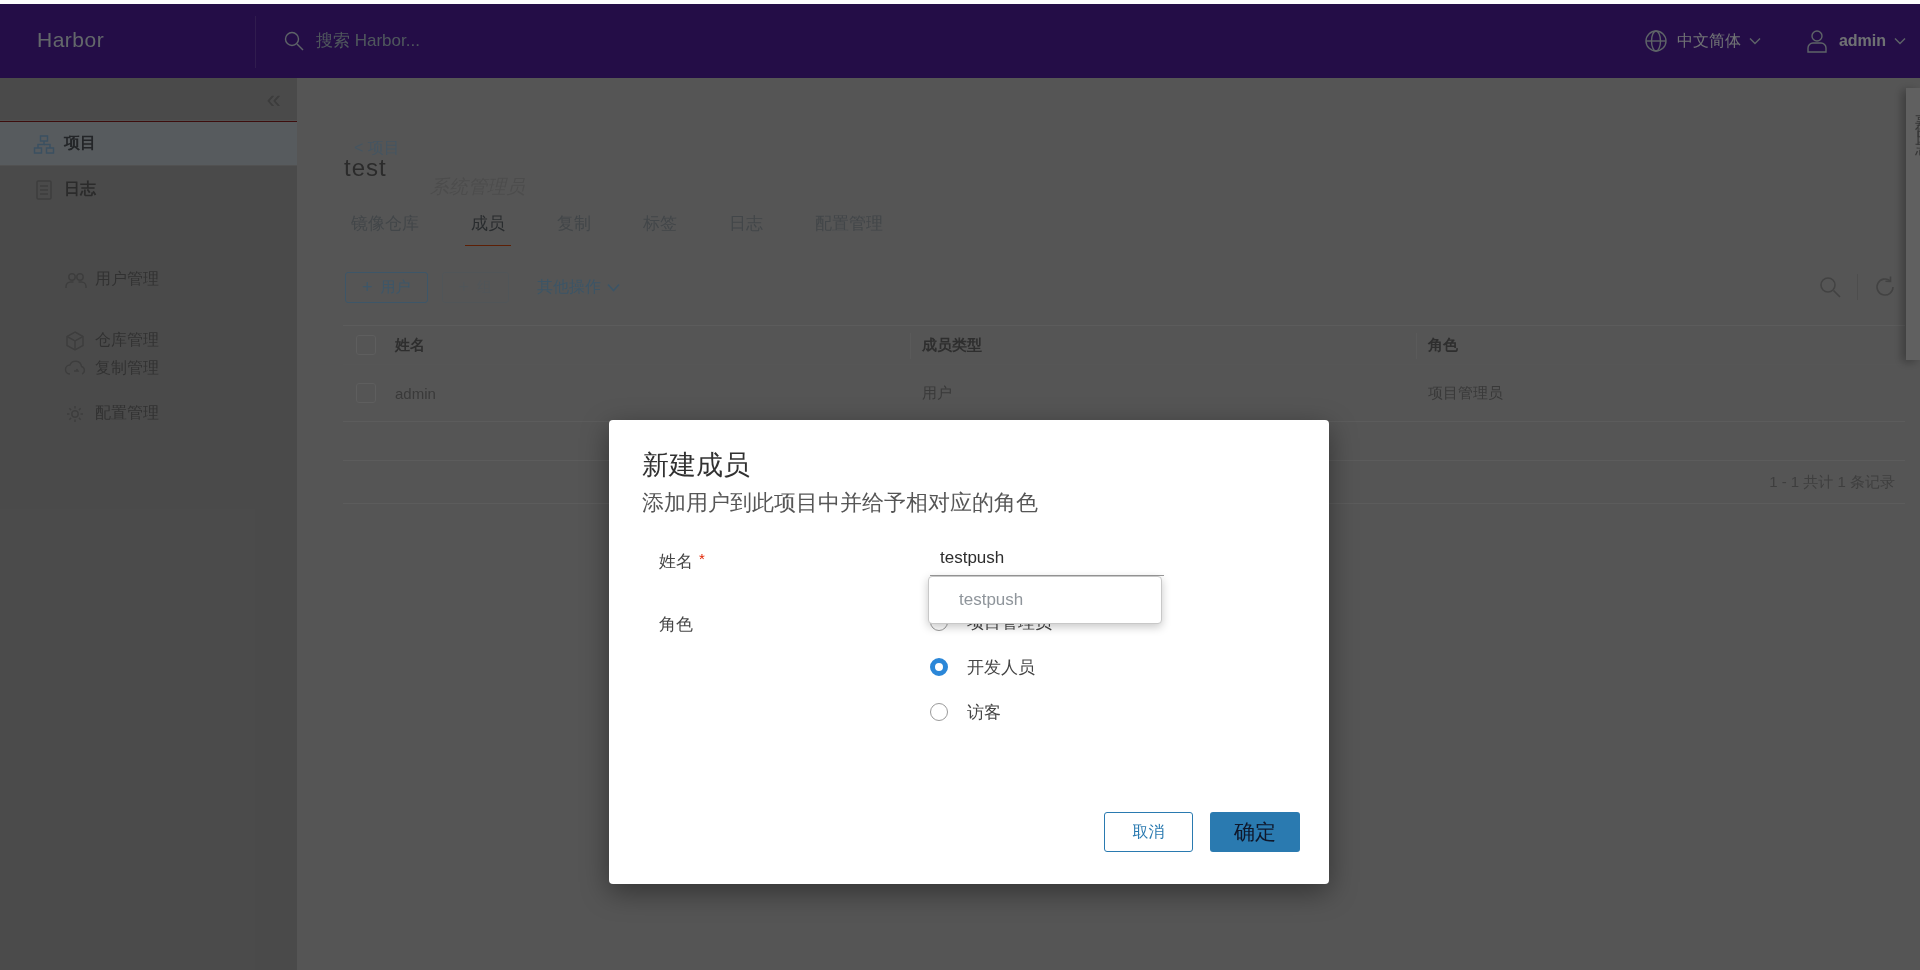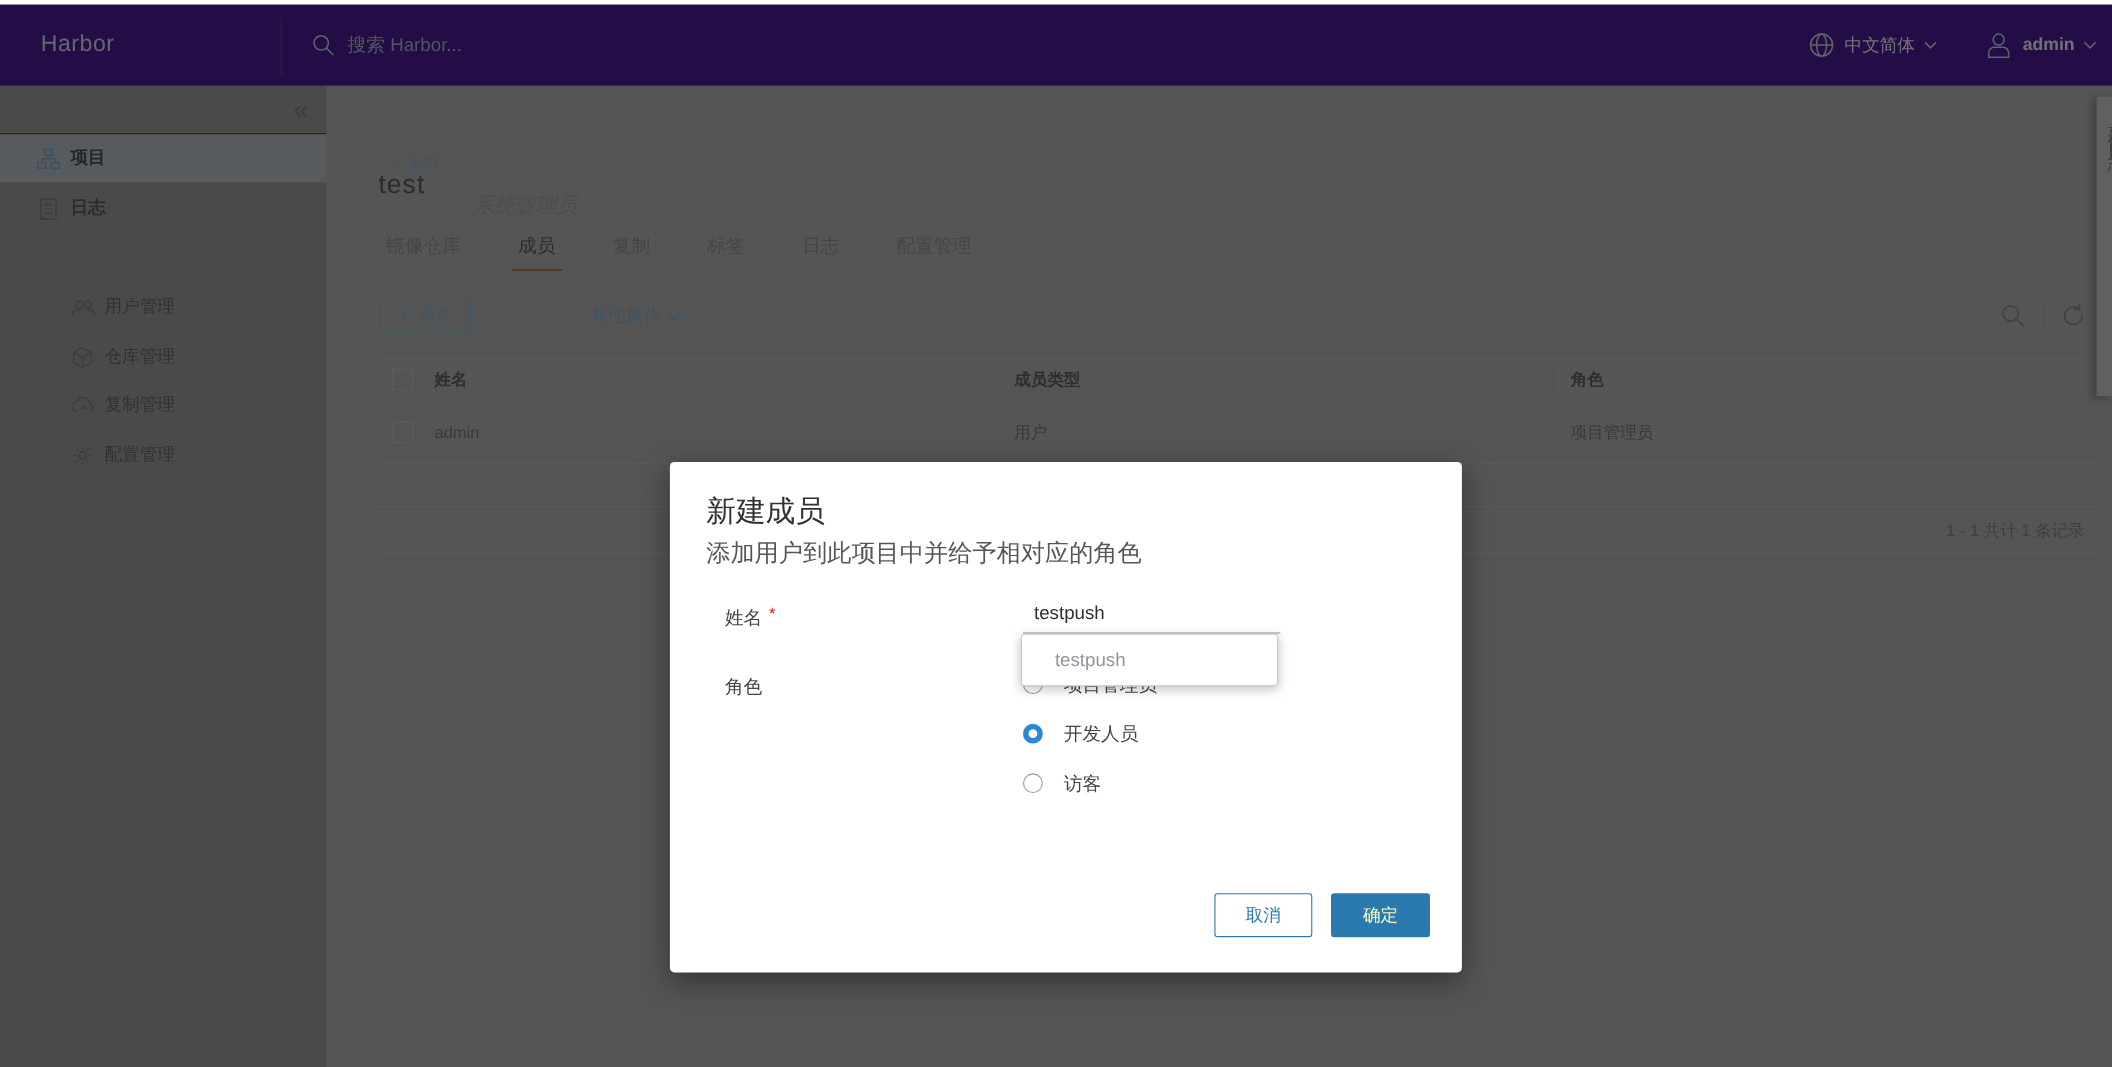--- a/index.html
+++ b/index.html
@@ -115,21 +115,21 @@
   .radio { width:18px; height:18px; border-radius:50%; border:1px solid #9a9a9a; background:#fff; flex:0 0 auto; }
   .radio.checked { border:5px solid #2b87d8; }
   .radio-label { font-size:17px; color:#454545; }
   .modal-btns { position:absolute; right:29px; top:392px; display:flex; gap:17px; }
   .btn-cancel {
     width:89px; height:40px; border:1px solid #2a7ab0; border-radius:3px; background:#fff;
     color:#2a7ab0; font-size:16px; cursor:pointer; font-family:inherit;
   }
   .btn-ok {
     width:90px; height:40px; border:none; border-radius:3px; background:#2a7ab0;
-    color:#fef9c3; font-size:16px; cursor:pointer; font-family:inherit;
+    color:#0f172a; font-size:21px; cursor:pointer; font-family:inherit;
   }
 </style>
 </head>
 <body>
 
 <div id="stage">
 
   <div class="top-strip"></div>
 
   <div class="app-header">
@@ -197,21 +197,21 @@
     <div class="nav-item nav-sub" style="top:179px;">
       <svg class="nico" width="24" height="22" viewBox="0 0 24 22">
         <circle class="nav-stroke" cx="8" cy="8" r="3.2"></circle>
         <circle class="nav-stroke" cx="16" cy="8" r="3.2"></circle>
         <path class="nav-stroke" d="M2 19 v-1.5 a4.5 4.5 0 0 1 4.5-4.5 h3"></path>
         <path class="nav-stroke" d="M22 19 v-1.5 a4.5 4.5 0 0 0 -4.5-4.5 h-3"></path>
       </svg>
       <span class="nlabel">用户管理</span>
     </div>
 
-    <div class="nav-item nav-sub" style="top:224px;">
+    <div class="nav-item nav-sub" style="top:240px;">
       <svg class="nico" width="22" height="22" viewBox="0 0 22 22">
         <polygon class="nav-stroke" points="11,2 19,6.5 19,15.5 11,20 3,15.5 3,6.5"></polygon>
         <polyline class="nav-stroke" points="3,6.5 11,11 19,6.5"></polyline>
         <line class="nav-stroke" x1="11" y1="11" x2="11" y2="20"></line>
       </svg>
       <span class="nlabel">仓库管理</span>
     </div>
 
     <div class="nav-item nav-sub" style="top:268px;">
       <svg class="nico" width="24" height="22" viewBox="0 0 24 22">

